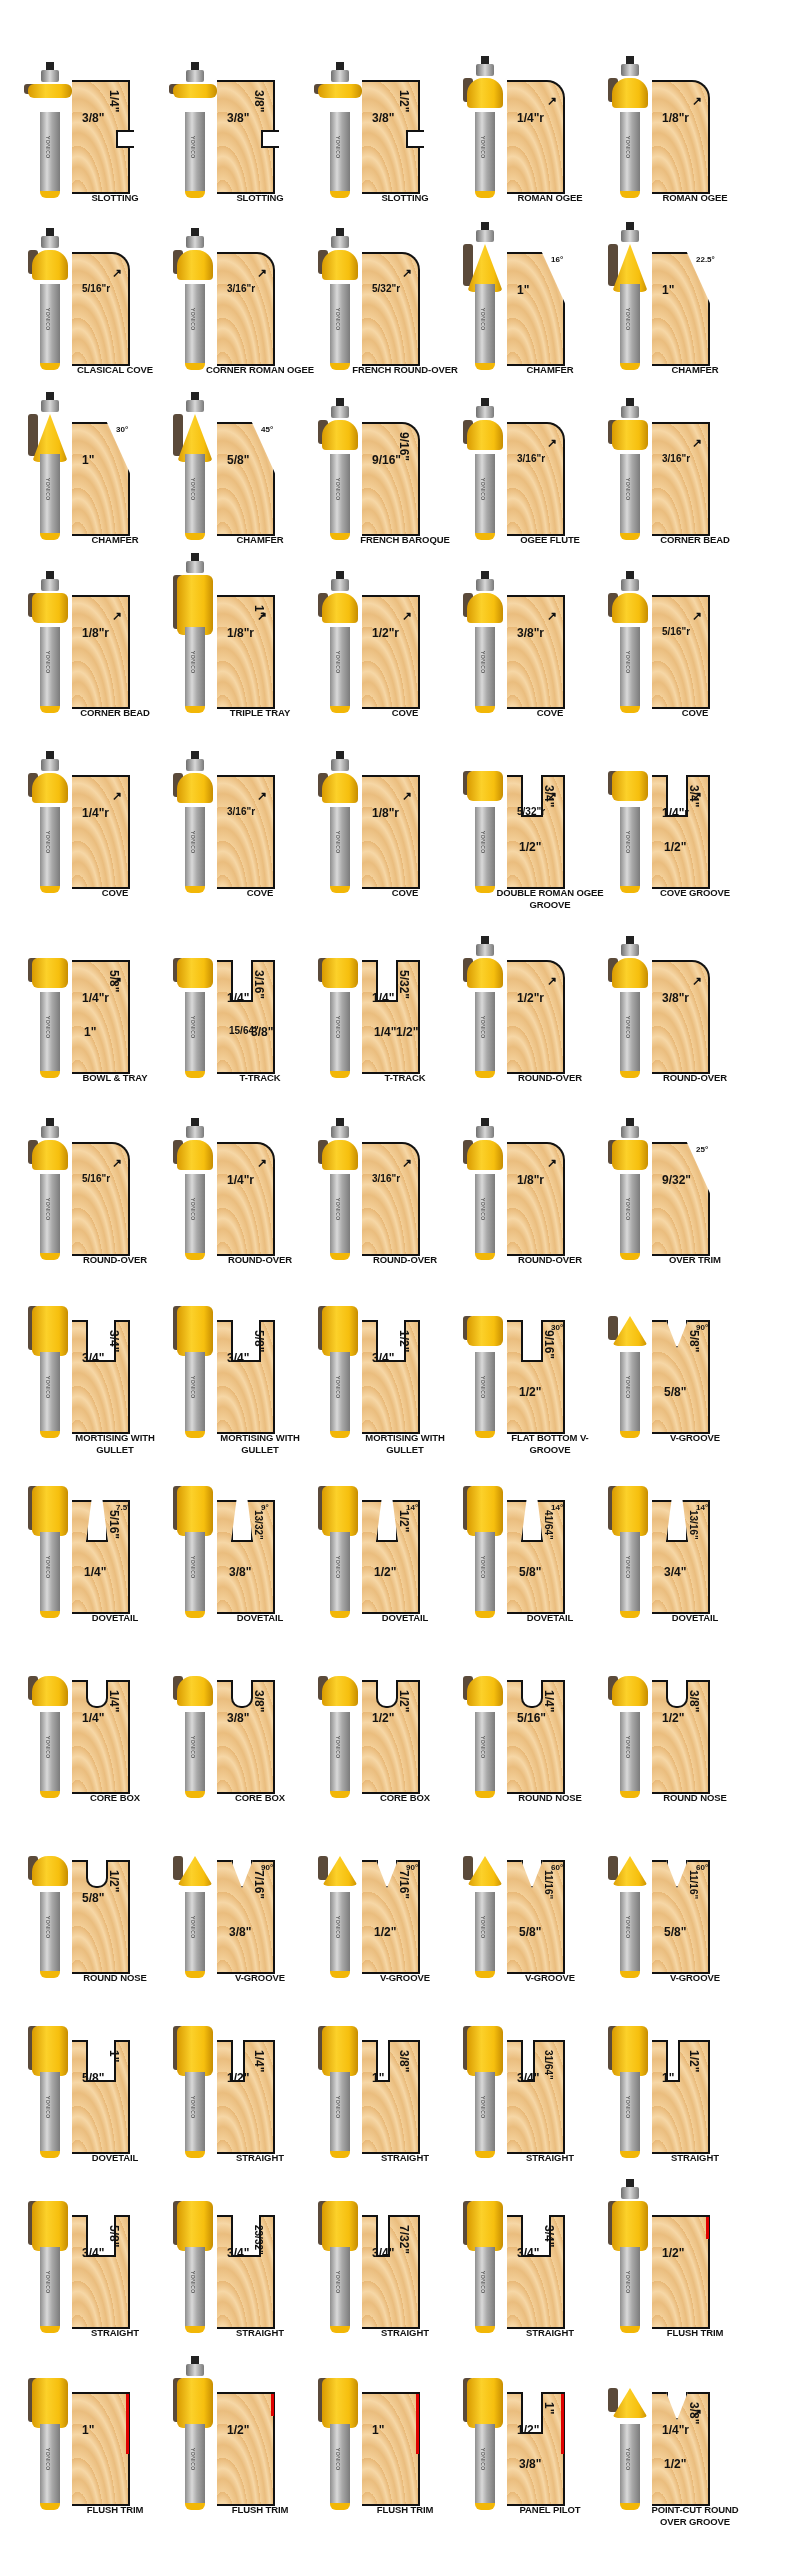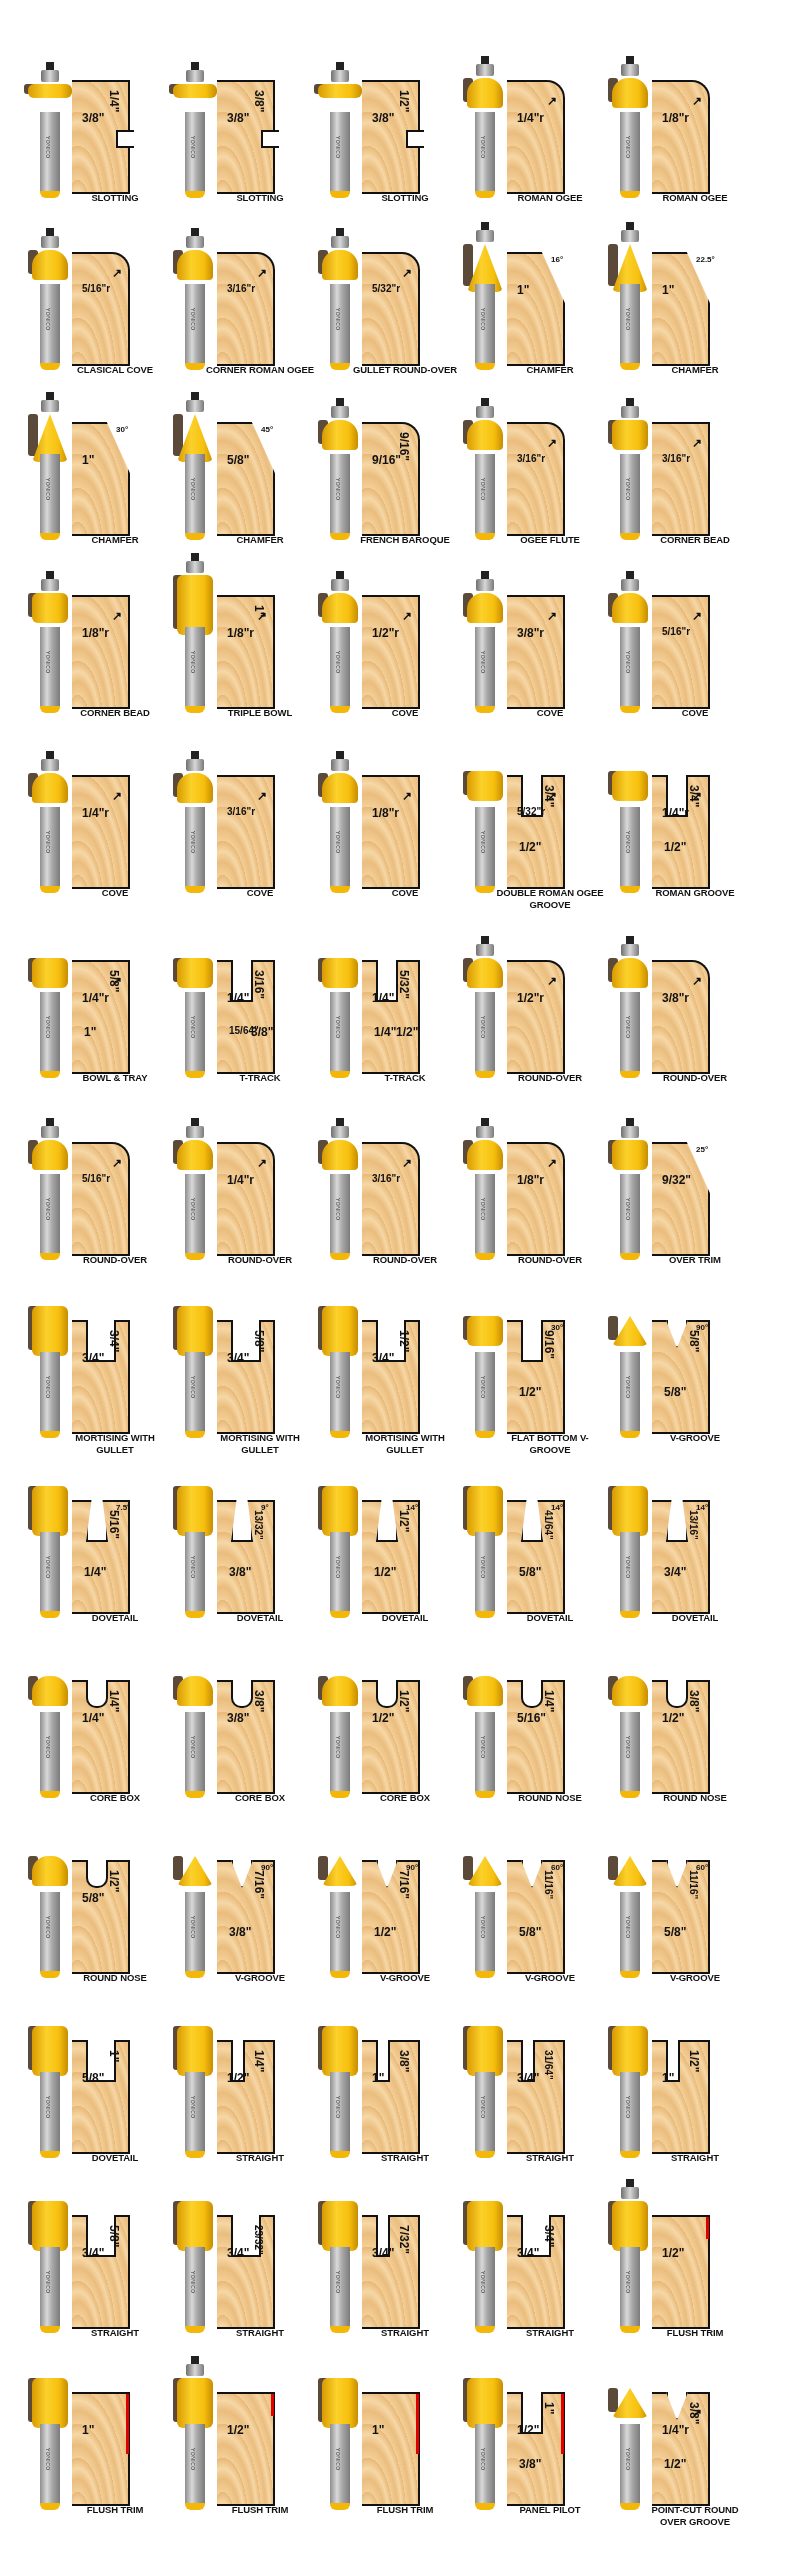--- a/index.html
+++ b/index.html
@@ -149,21 +149,21 @@
         <div class="nut" style="top: 6px;"></div>
         <div class="bearing" style="top: 14px;"></div>
         <div class="carbide" style="top: 28px; height: 24px;"></div>
         <div class="head" style="top: 28px; height: 30px; border-radius: 16px 16px 4px 4px;"></div>
         <div class="shank"></div>
         <div class="shank-tip"></div>
         <div class="logo">YONICO</div>
       </div>
       <div class="dim md" style="left: 62px; top: 62px;">5/32"r</div>
       <div class="arrow" style="left: 92px; top: 44px;">↗</div>
-      <div class="caption">GULLET ROUND-OVER</div>
+      <div class="caption">FRENCH ROUND-OVER</div>
     </div>
     <div class="card" style="left: 455px; top: 222px;">
       <div class="wood" style="left: 52px; width: 56px; clip-path: polygon(0px 0px, 60% 0px, 100% 45%, 100% 100%, 0px 100%);"></div>
       <div class="bit">
         <div class="nut" style="top: 0px;"></div>
         <div class="bearing" style="top: 8px;"></div>
         <div class="carbide" style="top: 22px; height: 42px;"></div>
         <div class="head" style="top: 22px; height: 48px; clip-path: polygon(50% 0px, 100% 100%, 0px 100%);"></div>
         <div class="shank"></div>
         <div class="shank-tip"></div>
@@ -285,21 +285,21 @@
         <div class="bearing" style="top: -4px;"></div>
         <div class="carbide" style="top: 10px; height: 54px;"></div>
         <div class="head" style="top: 10px; height: 60px;"></div>
         <div class="shank"></div>
         <div class="shank-tip"></div>
         <div class="logo">YONICO</div>
       </div>
       <div class="dim" style="left: 62px; top: 62px;">1/8"r</div>
       <div class="dim v" style="left: 88px; top: 40px;">1"</div>
       <div class="arrow" style="left: 92px; top: 44px;">↗</div>
-      <div class="caption">TRIPLE BOWL</div>
+      <div class="caption">TRIPLE TRAY</div>
     </div>
     <div class="card" style="left: 310px; top: 565px;">
       <div class="wood" style="left: 52px; width: 56px; border-top-right-radius: 0px;"></div>
       <div class="bit">
         <div class="nut" style="top: 6px;"></div>
         <div class="bearing" style="top: 14px;"></div>
         <div class="carbide" style="top: 28px; height: 24px;"></div>
         <div class="head" style="top: 28px; height: 30px; border-radius: 16px 16px 4px 4px;"></div>
         <div class="shank"></div>
         <div class="shank-tip"></div>
@@ -409,21 +409,21 @@
         <div class="carbide" style="top: 26px; height: 24px;"></div>
         <div class="head" style="top: 26px; height: 30px;"></div>
         <div class="shank"></div>
         <div class="shank-tip"></div>
         <div class="logo">YONICO</div>
       </div>
       <div class="dim" style="left: 62px; top: 62px;">1/4"r</div>
       <div class="dim v" style="left: 88px; top: 40px;">3/4"</div>
       <div class="dim" style="left: 64px; top: 96px;">1/2"</div>
       <div class="arrow" style="left: 92px; top: 44px;">↗</div>
-      <div class="caption">ROMAN GROOVE</div>
+      <div class="caption">COVE GROOVE</div>
     </div>
     <div class="card" style="left: 20px; top: 930px;">
       <div class="wood" style="left: 52px; width: 56px;"></div>
       <div class="bit">
         <div class="carbide" style="top: 28px; height: 24px;"></div>
         <div class="head" style="top: 28px; height: 30px;"></div>
         <div class="shank"></div>
         <div class="shank-tip"></div>
         <div class="logo">YONICO</div>
       </div>

